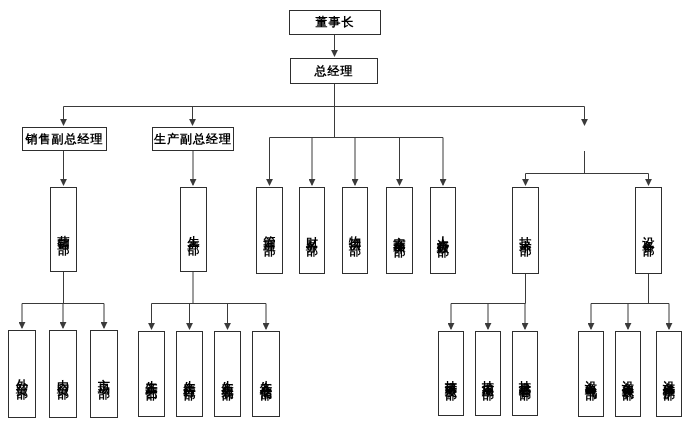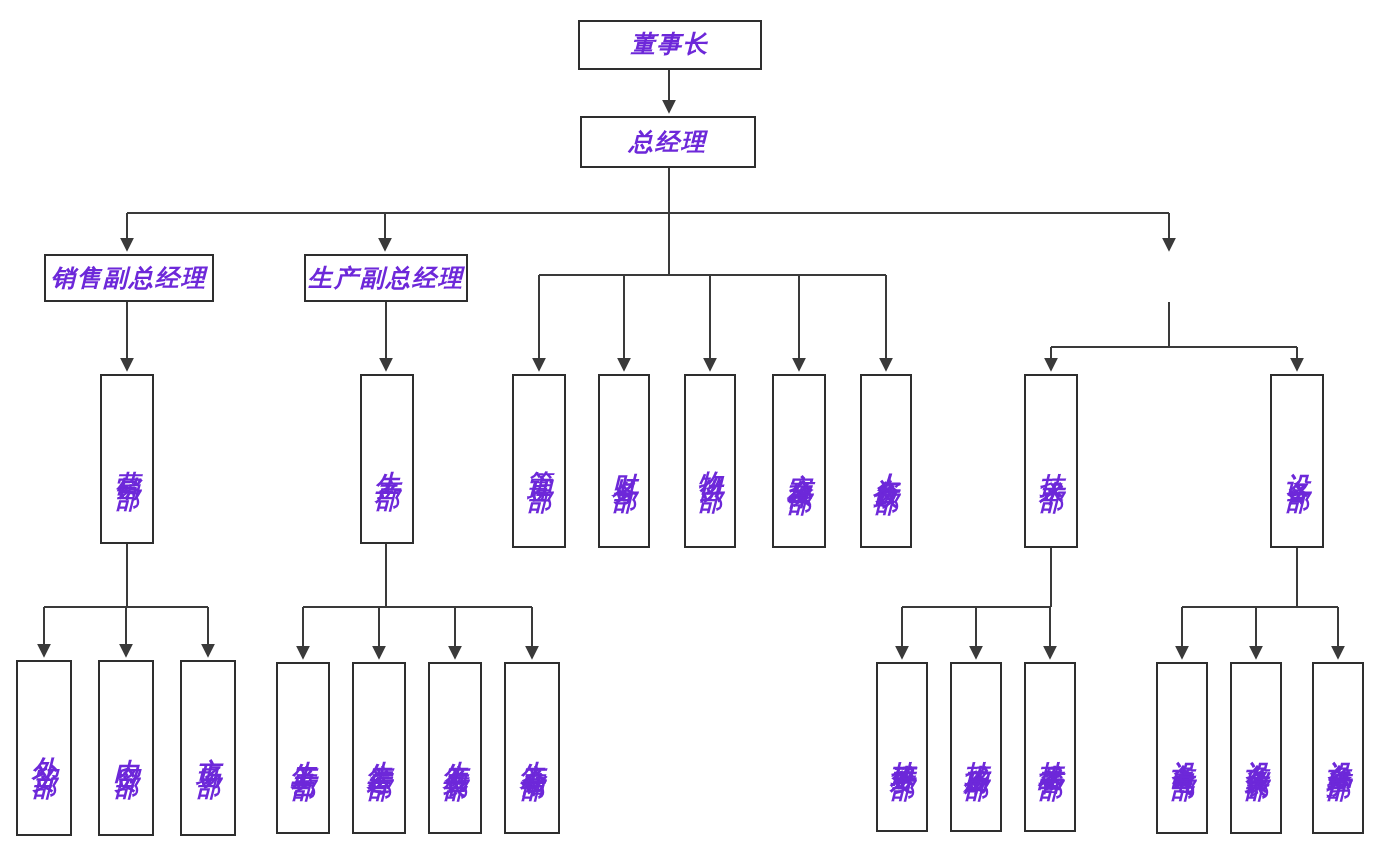--- a/index.html
+++ b/index.html
@@ -3,23 +3,23 @@
 <meta charset="utf-8">
 <style>
   html,body{margin:0;padding:0;background:#ffffff;}
   #stage{
     position:relative;width:700px;height:434px;background:#ffffff;
     font-family:"Liberation Sans","DejaVu Sans",sans-serif;overflow:hidden;
   }
   #wires{position:absolute;left:0;top:0;width:700px;height:434px;}
   .node{
     position:absolute;box-sizing:border-box;
-    border:1px solid #2e2e2e;background:#ffffff;color:#6d28d9;
+    border:1px solid #2e2e2e;background:#ffffff;color:#000000;
     display:flex;align-items:center;justify-content:center;
-    font-size:12px;font-weight:600;text-align:right;font-style:italic;
+    font-size:12px;font-weight:600;text-align:right;
   }
   .h{letter-spacing:1px;white-space:nowrap;}
   .v{
     writing-mode:vertical-rl;text-orientation:upright;
     letter-spacing:4px;line-height:1;padding-top:2px;
   }
   .v5{letter-spacing:2px;}
 </style>
 </head>
 <body>

